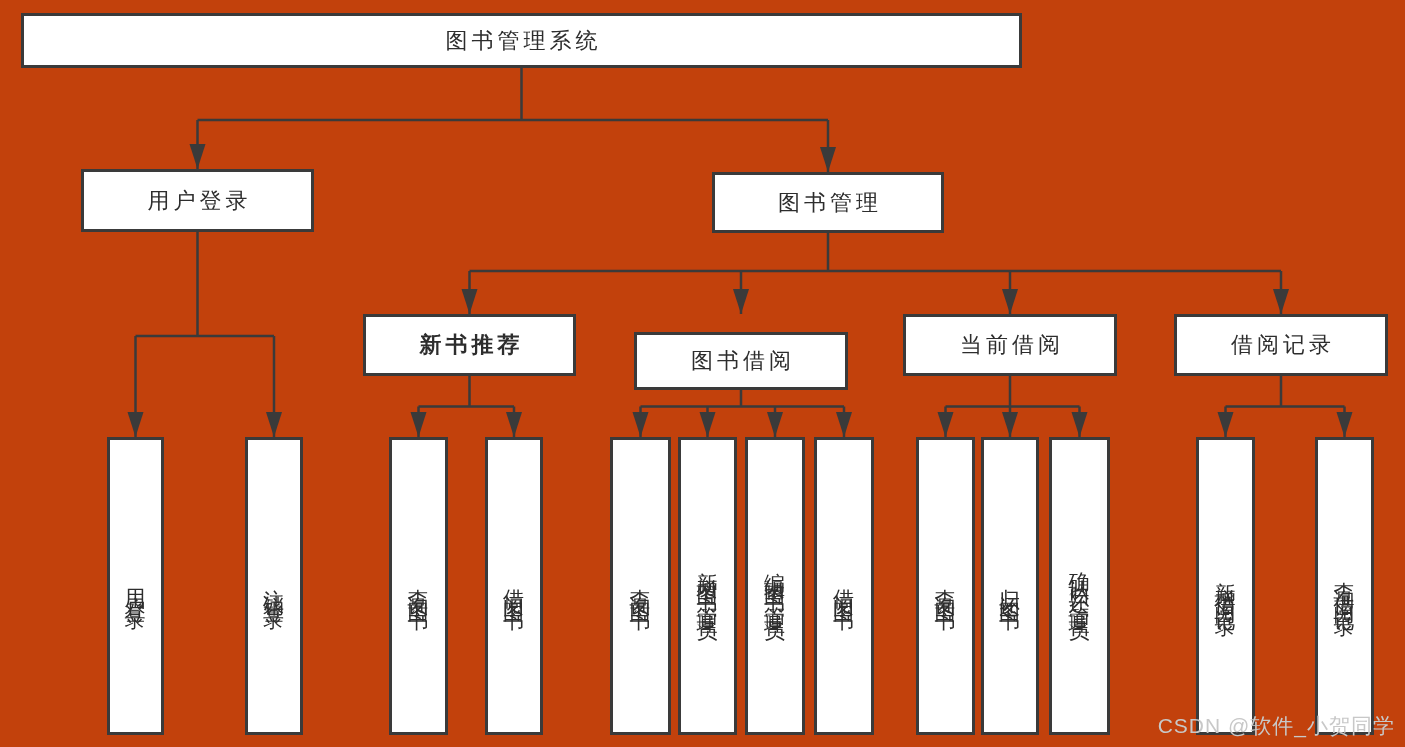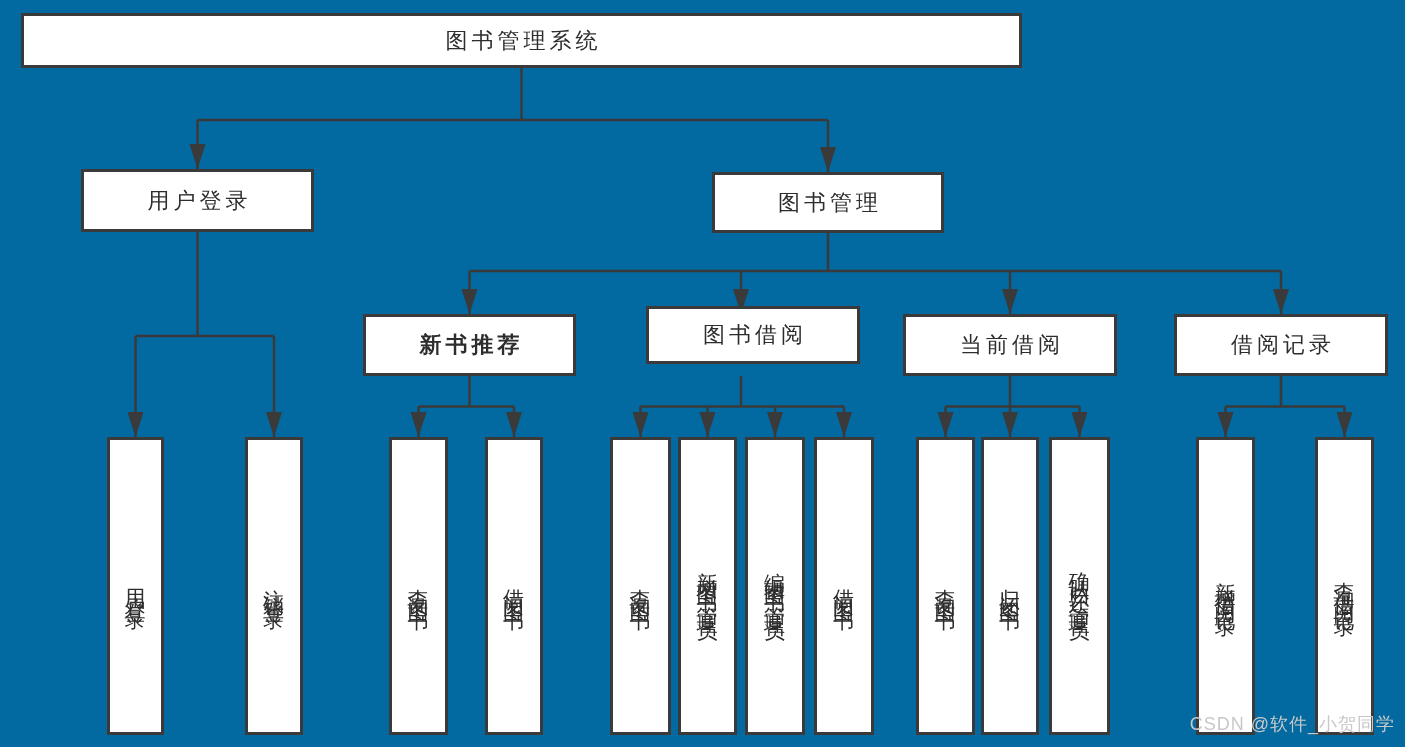--- a/index.html
+++ b/index.html
@@ -1,20 +1,20 @@
 <!DOCTYPE html>
 <html><head>
 <meta charset="utf-8">
 <style>
   html, body { margin: 0; padding: 0; background: #ffffff; }
   #canvas {
     position: relative;
     width: 1405px;
     height: 747px;
-    background: #0369a1;
+    background: #c2410c;
     overflow: hidden;
     font-family: "Liberation Sans", sans-serif;
     color: #2d2d2d;
   }
   #connectors {
     position: absolute;
     left: 0; top: 0;
     width: 1405px; height: 747px;
     z-index: 1;
   }
@@ -42,21 +42,21 @@
     letter-spacing: 7px;
     line-height: 1;
     white-space: nowrap;
     color: #2d2d2d;
   }
   #watermark {
     position: absolute;
     right: 10px;
     top: 712px;
     z-index: 6;
-    font-size: 18px;
+    font-size: 21px;
     letter-spacing: 1px;
     color: #c8c8c8;
     white-space: nowrap;
   }
 </style>
 </head>
 <body>
 
 <div id="canvas">
 
@@ -117,21 +117,21 @@
   <div class="box h" style="left:81px; top:169px; width:233px; height:63px;">
     <span>用户登录</span>
   </div>
   <div class="box h" style="left:712px; top:172px; width:232px; height:61px;">
     <span>图书管理</span>
   </div>
 
   <div class="box h" style="left:363px; top:314px; width:213px; height:62px;font-weight:bold;">
     <span>新书推荐</span>
   </div>
-  <div class="box h" style="left:634px; top:306px; width:214px; height:58px;margin-left:12px;">
+  <div class="box h" style="left:634px; top:332px; width:214px; height:58px;">
     <span>图书借阅</span>
   </div>
   <div class="box h" style="left:1174px; top:314px; width:214px; height:62px;">
     <span>借阅记录</span>
   </div>
   <div class="box h" style="left:903px; top:314px; width:214px; height:62px;">
     <span>当前借阅</span>
   </div>
 
   <div class="box v" style="left:107px; top:437px; width:57px; height:298px;">

